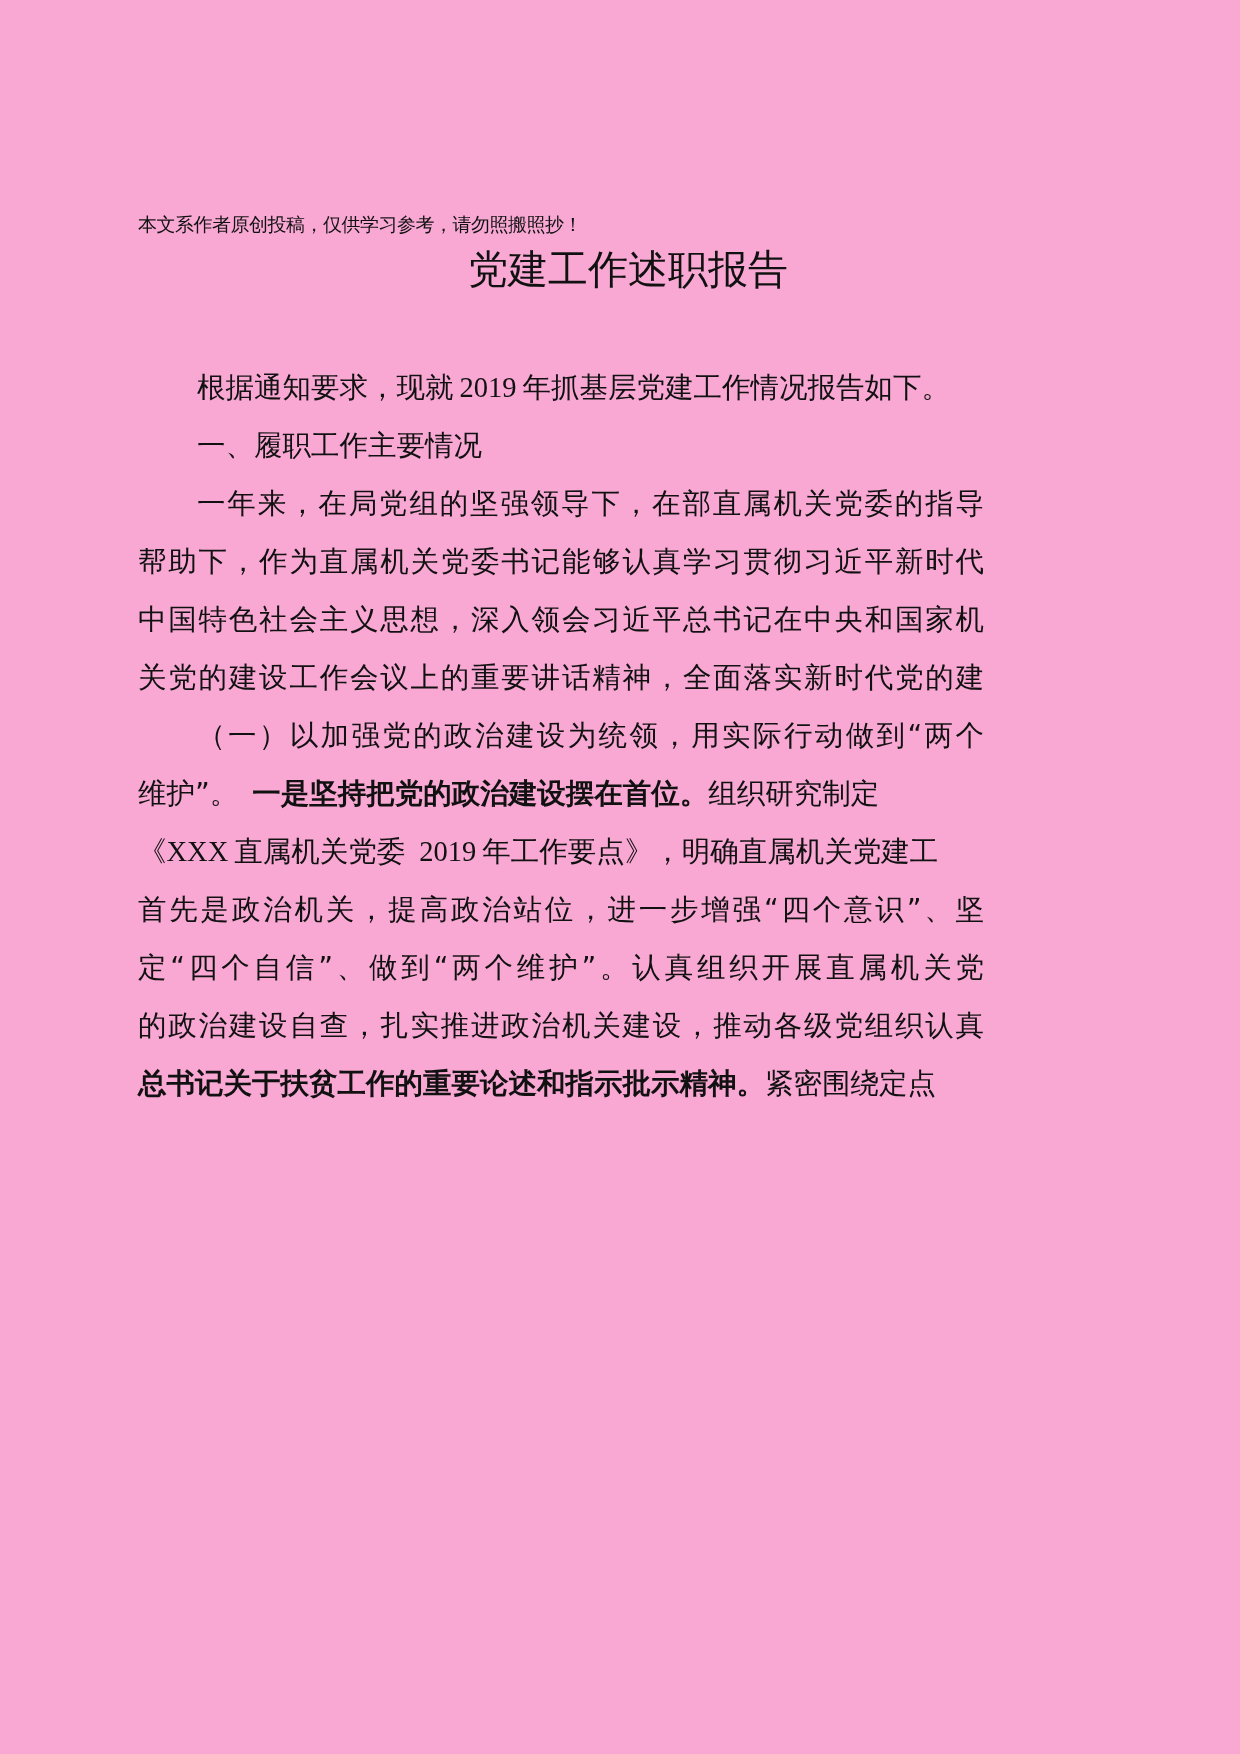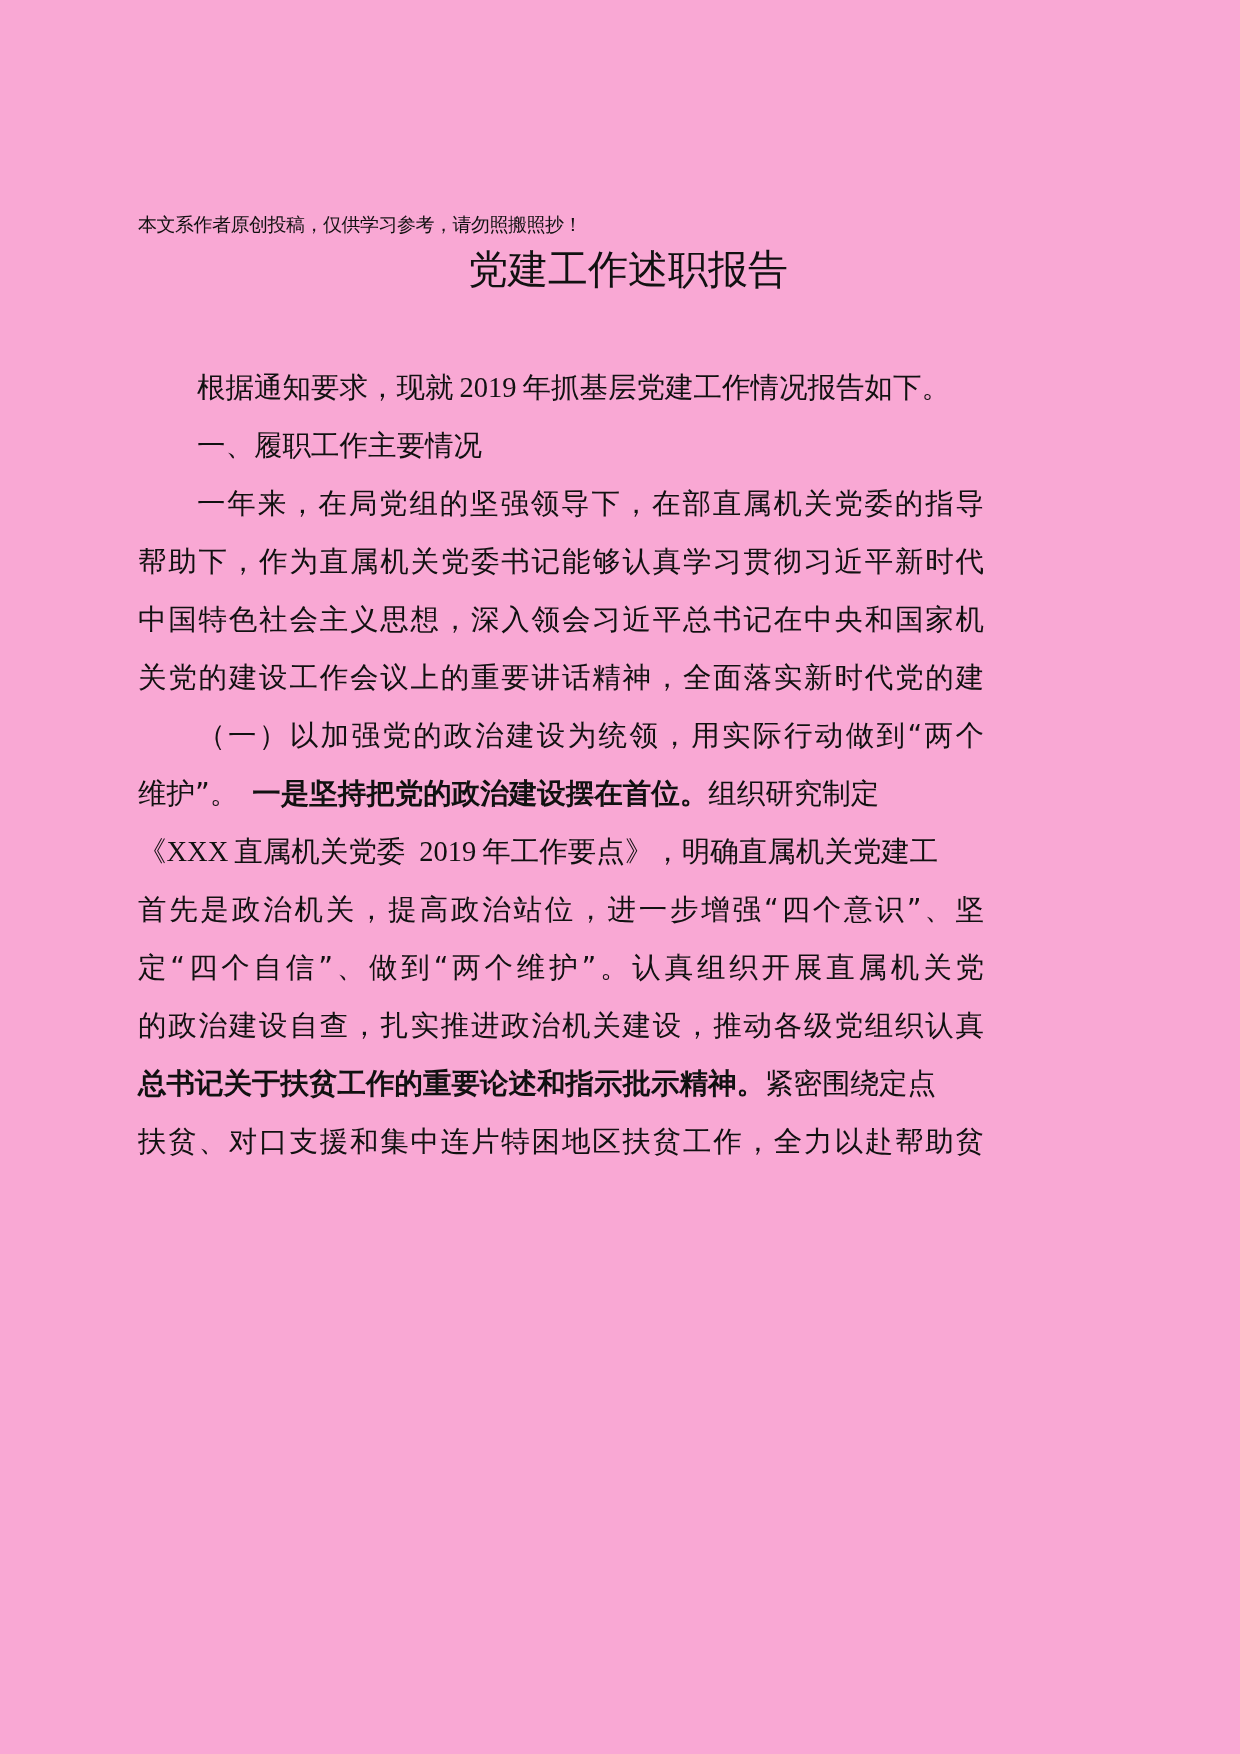--- a/index.html
+++ b/index.html
@@ -69,17 +69,14 @@
     <div class="line">
       <span class="seg" style="letter-spacing: 3.8125px;">定“四个自信”、做到“两个维护”。认真组织开展直属机关党</span>
     </div>
     <div class="line">
       <span class="seg" style="letter-spacing: 1.77778px;">的政治建设自查，扎实推进政治机关建设，推动各级党组织认真</span>
     </div>
     <div class="line left">
       <span class="seg b">总书记关于扶贫工作的重要论述和指示批示精神。</span>
       <span class="seg">紧密围绕定点</span>
     </div>
-    <div class="line">
-      <span class="seg" style="letter-spacing: 1.77778px;">扶贫、对口支援和集中连片特困地区扶贫工作，全力以赴帮助贫</span>
-    </div>
   </div>
 </div>
 
 </body></html>

